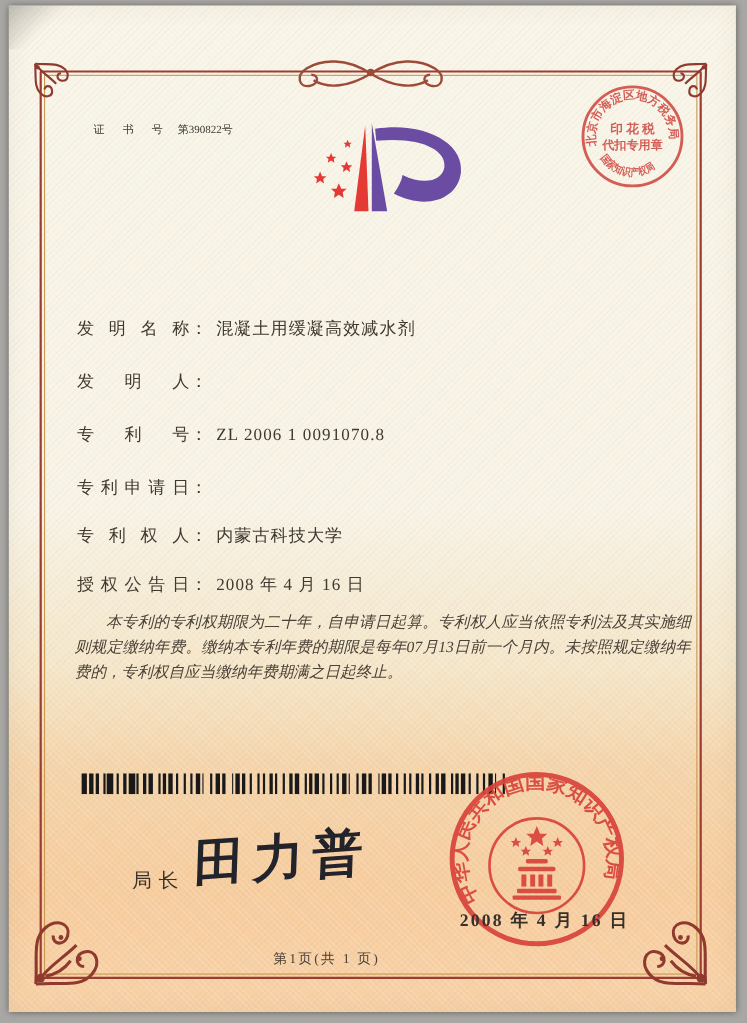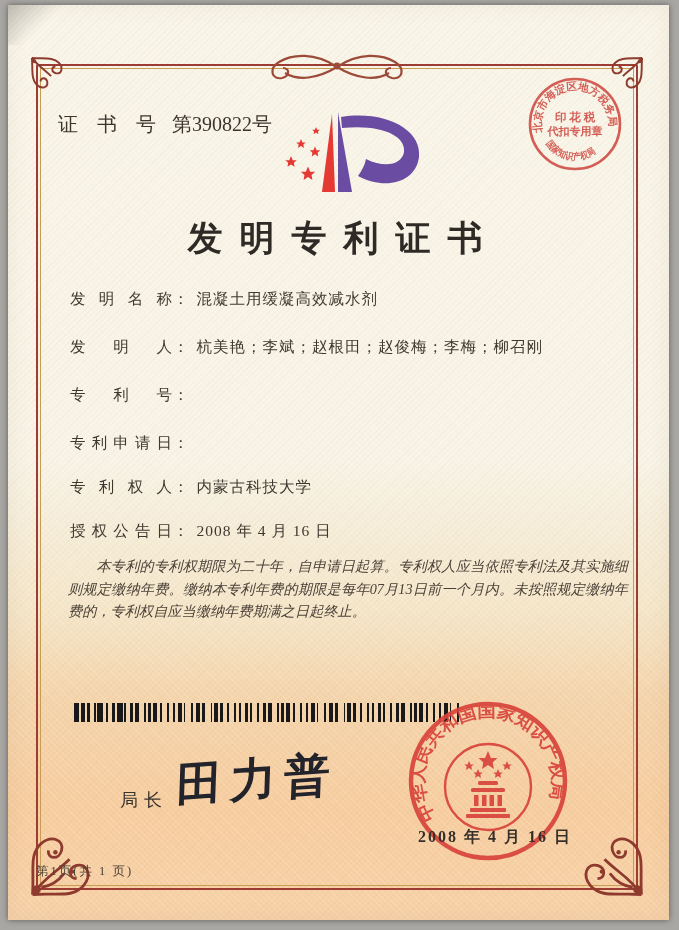--- a/index.html
+++ b/index.html
@@ -33,22 +33,22 @@
   .corner svg{display:block;width:100%;height:100%;}
   .c-tl{left:-8px;top:-10px;width:48px;height:48px;transform:scaleY(-1);}
   .c-tr{right:-8px;top:-10px;width:48px;height:48px;transform:scale(-1,-1);}
   .c-bl{left:-9px;bottom:-10px;width:88px;height:88px;}
   .c-br{right:-9px;bottom:-10px;width:88px;height:88px;transform:scaleX(-1);}
   .ornament-top{
     position:absolute;left:50%;top:-17px;transform:translateX(-50%);
     width:186px;height:36px;pointer-events:none;
   }
   .cert-no{
-    position:absolute;left:50px;top:106px;
-    font-size:20px;color:#3c352e;
+    position:absolute;left:77px;top:106px;
+    font-size:10px;color:#3c352e;
   }
   .cert-no .lbl{letter-spacing:7px;margin-right:4px;}
   .logo{position:absolute;left:266px;top:100px;width:162px;height:114px;}
   .title{
     position:absolute;left:28px;top:210px;width:598px;margin:0;
     text-align:center;font-size:35px;font-weight:bold;color:#2e2a26;
     letter-spacing:17px;text-indent:17px;
   }
   .fields{position:absolute;left:62px;top:284px;width:545px;}
   .f-row{display:flex;align-items:baseline;height:21px;margin-bottom:27px;
@@ -80,21 +80,21 @@
     letter-spacing:8px;
     font-family:"Liberation Serif","DejaVu Serif",serif;
   }
   .seal{position:absolute;left:398px;top:694px;width:164px;height:164px;opacity:.92;}
   .issue-date{
     position:absolute;left:410px;top:822px;z-index:5;
     font-size:16px;font-weight:bold;letter-spacing:2px;color:#37302a;
   }
   .footer-page{
     position:absolute;left:28px;top:858px;width:522px;
-    text-align:left;font-size:12.5px;color:#4a4138;letter-spacing:2px;
+    text-align:center;font-size:12.5px;color:#4a4138;letter-spacing:2px;
   }
   .tax-stamp{position:absolute;left:512px;top:64px;width:110px;height:110px;opacity:.88;}
 </style>
 </head>
 <body>
 
 <div class="page">
 
   <div class="frame">
     <div class="corner c-tl">
@@ -176,36 +176,35 @@
       <textPath href="#taxTop" startOffset="0" textLength="118" lengthAdjust="spacingAndGlyphs">北京市海淀区地方税务局</textPath>
     </text>
     <text x="55" y="52" text-anchor="middle" font-size="11.5" font-weight="bold" fill="#cf4a42">印 花 税</text>
     <text x="55" y="66" text-anchor="middle" font-size="11" font-weight="bold" fill="#cf4a42">代扣专用章</text>
     <path id="taxBottom" d="M26 74.5 A34 34 0 0 0 84 74.5" fill="none"></path>
     <text font-size="9.5" fill="#cf4a42" font-weight="bold">
       <textPath href="#taxBottom" startOffset="0" textLength="57" lengthAdjust="spacingAndGlyphs">国家知识产权局</textPath>
     </text>
   </svg>
 
-  <h1 class="title">发明专利证书</h1>
 
   <div class="fields">
     <div class="f-row">
       <span class="f-label">发明名称</span>
         <span class="f-colon">：</span>
       <span class="f-value">混凝土用缓凝高效减水剂</span>
     </div>
     <div class="f-row">
       <span class="f-label">发明人</span>
         <span class="f-colon">：</span>
-      <span class="f-value">杭美艳；李斌；赵根田；赵俊梅；李梅；柳召刚</span>
     </div>
     <div class="f-row">
       <span class="f-label">专利号</span>
         <span class="f-colon">：</span>
+      <span class="f-value">ZL 2006 1 0091070.8</span>
     </div>
     <div class="f-row tight">
       <span class="f-label">专利申请日</span>
         <span class="f-colon">：</span>
     </div>
     <div class="f-row tight">
       <span class="f-label">专利权人</span>
         <span class="f-colon">：</span>
       <span class="f-value">内蒙古科技大学</span>
     </div>

